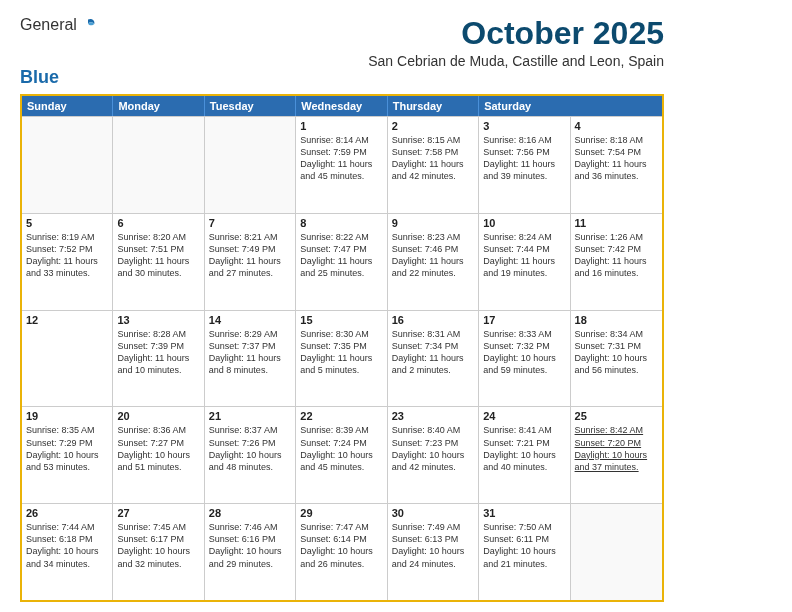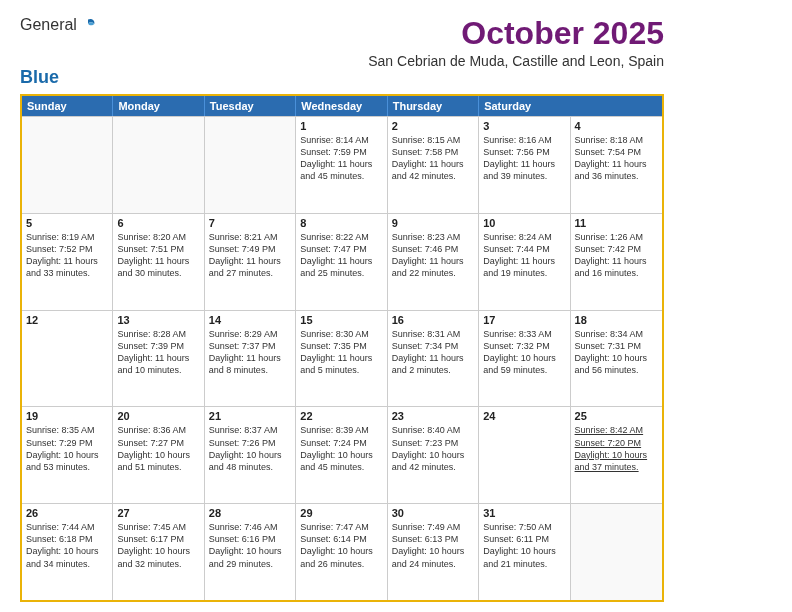--- a/index.html
+++ b/index.html
@@ -33,21 +33,21 @@
       width: 18px;
       height: 18px;
       margin-left: 2px;
     }
     .title-block {
       text-align: right;
     }
     .month-title {
       font-size: 32px;
       font-weight: bold;
-      color: #701a75;
+      color: #0c4a6e;
       line-height: 1.1;
     }
     .location-title {
       font-size: 14px;
       color: #333;
       margin-top: 2px;
     }
     .calendar {
       flex: 1;
       display: flex;
@@ -274,20 +274,23 @@
 Daylight: 10 hours and 45 minutes.</div>
           </div>
           <div class="cal-cell">
             <div class="day-num">23</div>
             <div class="cell-text" style="white-space: pre-line;">Sunrise: 8:40 AM
 Sunset: 7:23 PM
 Daylight: 10 hours and 42 minutes.</div>
           </div>
           <div class="cal-cell">
             <div class="day-num">24</div>
+            <div class="cell-text" style="white-space: pre-line;">Sunrise: 8:41 AM
+Sunset: 7:21 PM
+Daylight: 10 hours and 40 minutes.</div>
           </div>
           <div class="cal-cell">
             <div class="day-num">25</div>
             <div class="cell-text" style="white-space: pre-line; text-decoration: underline;">Sunrise: 8:42 AM
 Sunset: 7:20 PM
 Daylight: 10 hours and 37 minutes.</div>
           </div>
         </div>
         <div class="cal-row">
           <div class="cal-cell">

